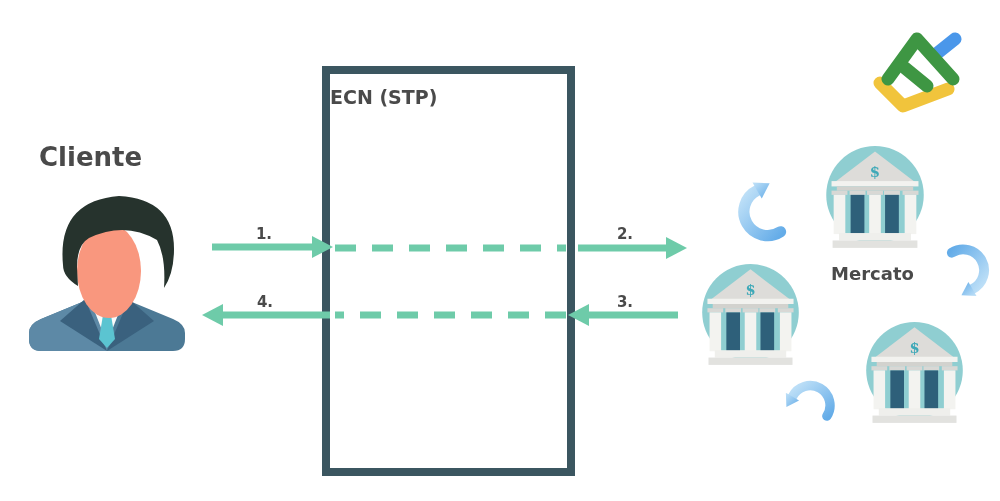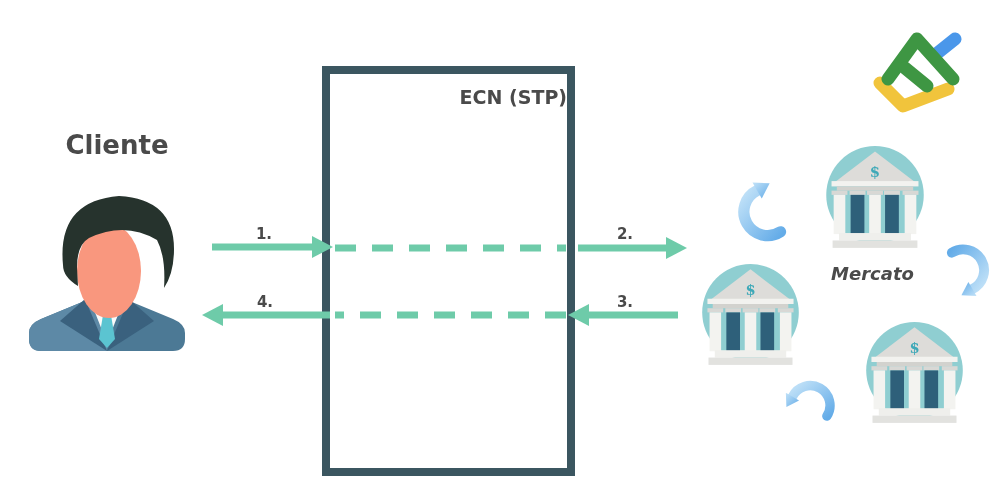--- a/index.html
+++ b/index.html
@@ -8,42 +8,42 @@
   .stage > svg, .stage > div{position:absolute;}
 
   
   .logo{left:872px;top:26px;width:92px;height:88px;}
   .logo path{fill:none;stroke-width:13;stroke-linecap:round;stroke-linejoin:round;}
   .lg-green{stroke:var(--logo-green,#3E9643);}
   .lg-blue{stroke:var(--logo-blue,#4A97EA);}
   .lg-yellow{stroke:var(--logo-yellow,#F1C43C);}
 
   
-  .client-label{left:39px;top:130px;width:156px;text-align:center;
+  .client-label{left:39px;top:142px;width:156px;text-align:left;
                 font-size:26px;font-weight:bold;color:var(--text-dark,#4A4A4A);}
   .avatar{left:27px;top:183px;width:160px;height:168px;}
 
   
   .ecn-box{left:322px;top:66px;width:253px;height:410px;box-sizing:border-box;
            border:8px solid var(--box-border,#3B5660);background:#ffffff;}
-  .ecn-label{position:absolute;left:0;right:0;top:12px;text-align:right;
+  .ecn-label{position:absolute;left:0;right:0;top:12px;text-align:left;
              font-size:19px;font-weight:bold;color:var(--text-dark,#4A4A4A);}
 
   
   .flow{left:0;top:0;width:1000px;height:501px;}
   .garr{stroke:var(--arrow-green,#6ECBA9);stroke-width:7;fill:none;}
   .gdash{stroke-dasharray:21 16;}
   .ghead{fill:var(--arrow-green,#6ECBA9);stroke:none;}
   .step-label{transform:translate(-50%,-50%);font-size:15px;font-weight:bold;
               color:var(--text-dark,#4A4A4A);white-space:nowrap;}
 
   
   .market-label{left:790px;top:264px;width:165px;text-align:center;font-weight:bold;
                 font-size:18px;line-height:19px;color:var(--text-dark,#4A4A4A);white-space:nowrap;}
-  .market-label span{display:block;font-style:italic;}
+  .market-label span{display:block;}
   .bank-circle{fill:var(--bank-circle,#8FCED1);}
   .bank-col-dark{fill:var(--bank-dark-column,#2E607A);}
   .bank-col-light{fill:#F3F3F0;}
   .bank-cap{fill:#D8D8D5;}
   .dollar{fill:var(--dollar-teal,#3FA9B8);font-size:14px;font-weight:bold;
           text-anchor:middle;font-family:"DejaVu Serif","Liberation Serif",serif;}
 
   
   .skin{fill:var(--skin,#F9977E);}
   .hair{fill:var(--hair,#26332D);}

